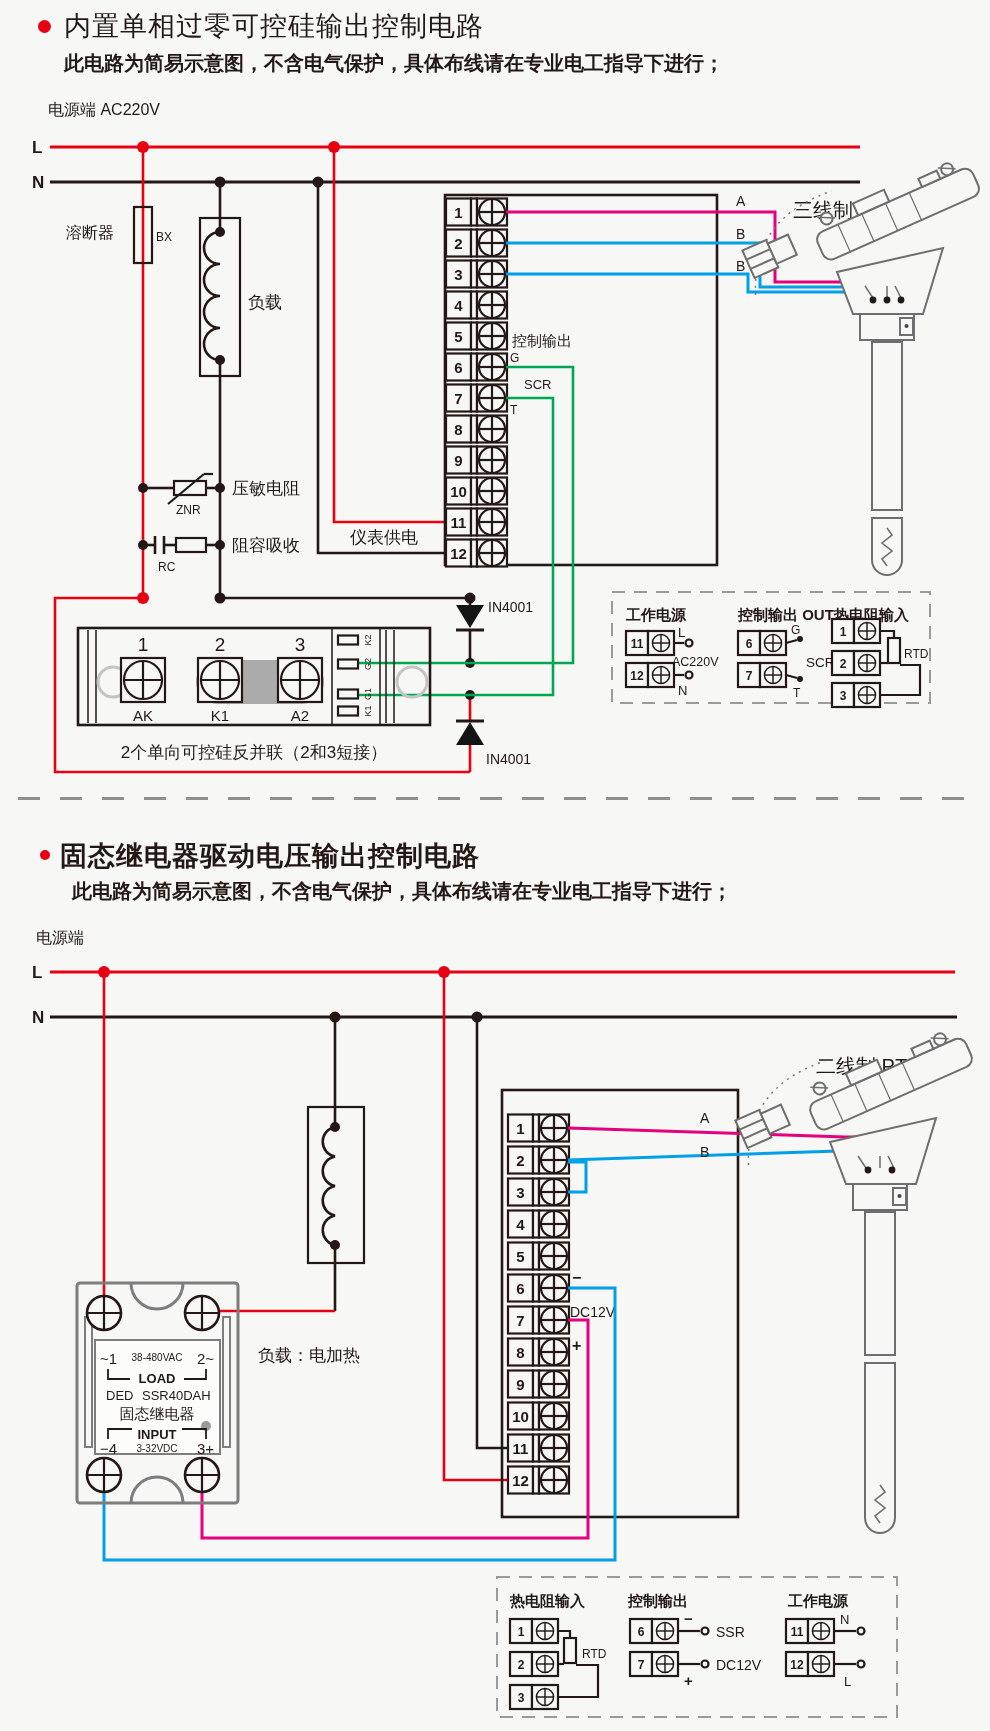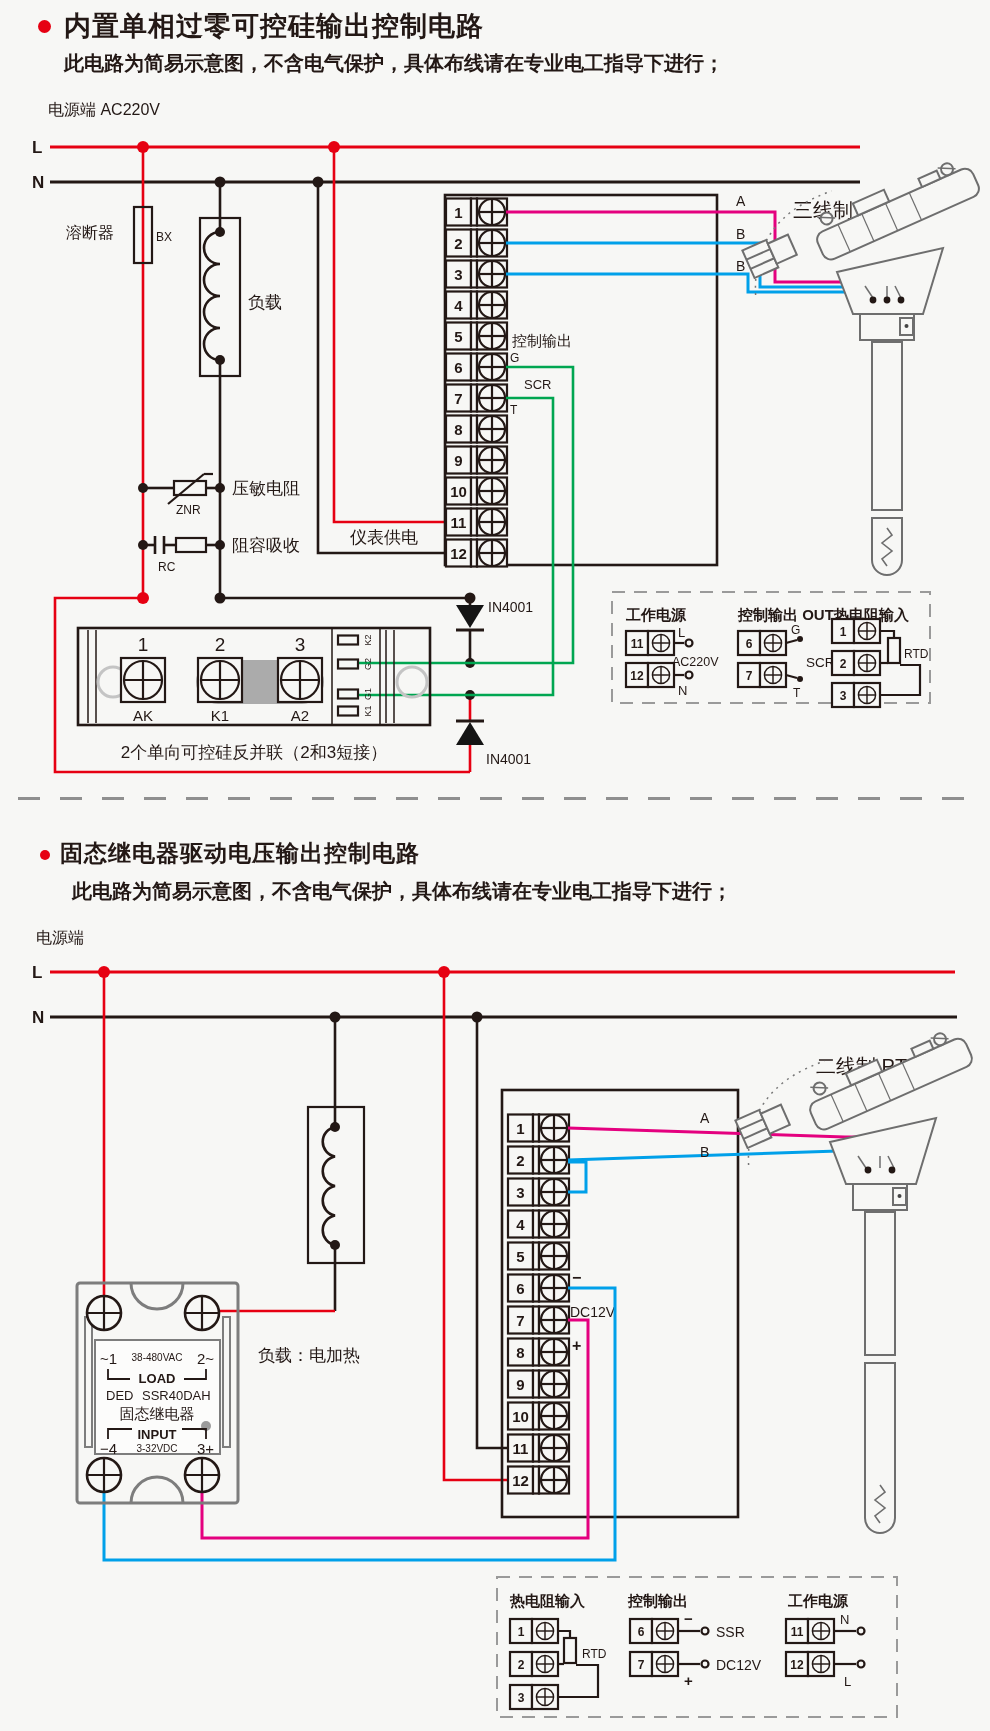--- a/index.html
+++ b/index.html
@@ -1,24 +1,24 @@
 <!DOCTYPE html>
 <html><head>
 <meta charset="utf-8">
 <style>
   html,body{margin:0;padding:0;background:#f7f7f5;}
   .page{position:relative;width:990px;height:1731px;background:#f7f7f5;font-family:"Liberation Sans",sans-serif;color:#231815;overflow:hidden;}
   .hdr1{height:90px;position:relative;}
   .bullet1{position:absolute;left:38px;top:20px;width:13px;height:13px;border-radius:50%;background:#e60012;}
-  .title1{position:absolute;left:64px;top:8px;font-size:27px;font-weight:700;letter-spacing:1px;text-align:right;}
+  .title1{position:absolute;left:64px;top:8px;font-size:27px;font-weight:400;letter-spacing:1px;text-align:right;}
   .sub1{position:absolute;left:64px;top:50px;font-size:20px;font-weight:bold;}
   .divider{height:3px;margin:0 18px;background:repeating-linear-gradient(90deg,#8f8f8f 0 22px,transparent 22px 42px);}
   .hdr2{height:105px;position:relative;}
   .bullet2{position:absolute;left:40px;top:50px;width:10px;height:10px;border-radius:50%;background:#e60012;}
-  .title2{position:absolute;left:60px;top:38px;font-size:23px;font-weight:bold;letter-spacing:1px;}
+  .title2{position:absolute;left:60px;top:38px;font-size:27px;font-weight:bold;letter-spacing:1px;}
   .sub2{position:absolute;left:72px;top:78px;font-size:20px;font-weight:bold;}
   svg{display:block;}
   svg text{font-family:"Liberation Sans",sans-serif;fill:#231815;}
   .wire{fill:none;stroke:#231815;stroke-width:2.6;}
   .rail{fill:none;stroke-width:3;}
   .red{stroke:#e60012;}
   .wm{fill:none;stroke:#e4007f;stroke-width:3;}
   .wb{fill:none;stroke:#00a0e9;stroke-width:3;}
   .wg{fill:none;stroke:#00a651;stroke-width:2.6;}
   .comp{fill:none;stroke:#231815;stroke-width:2.2;}

